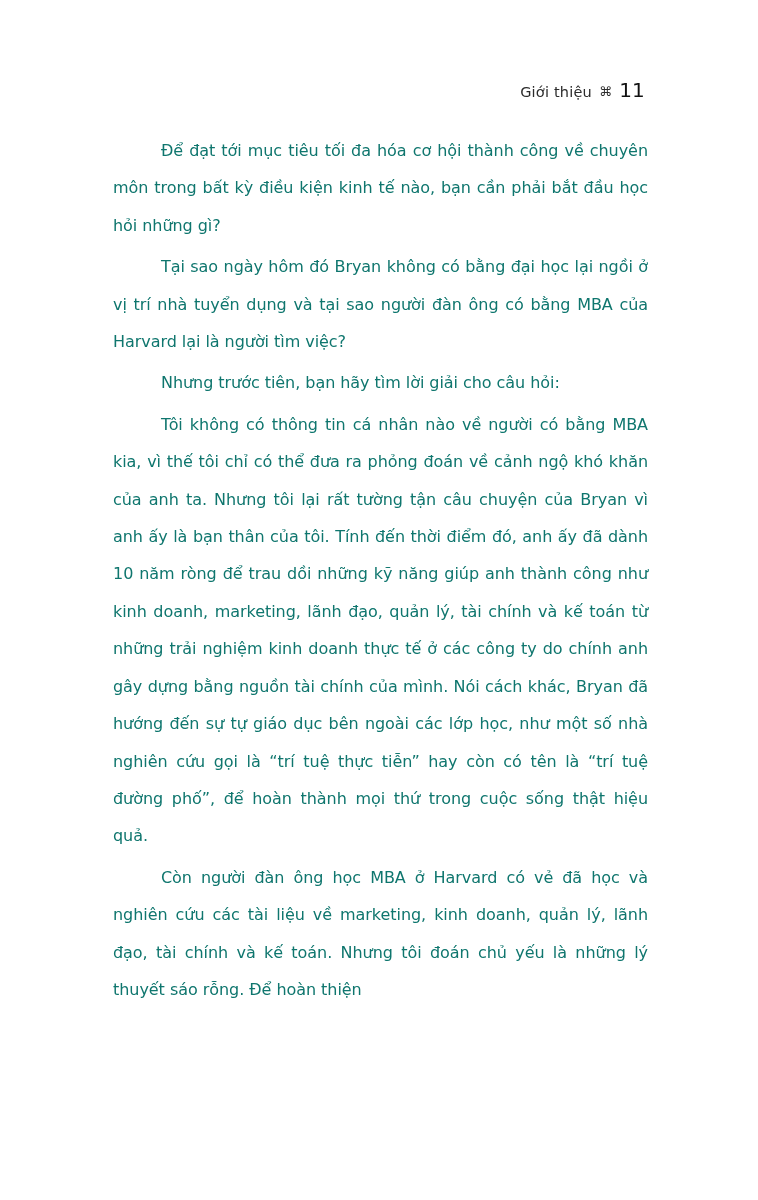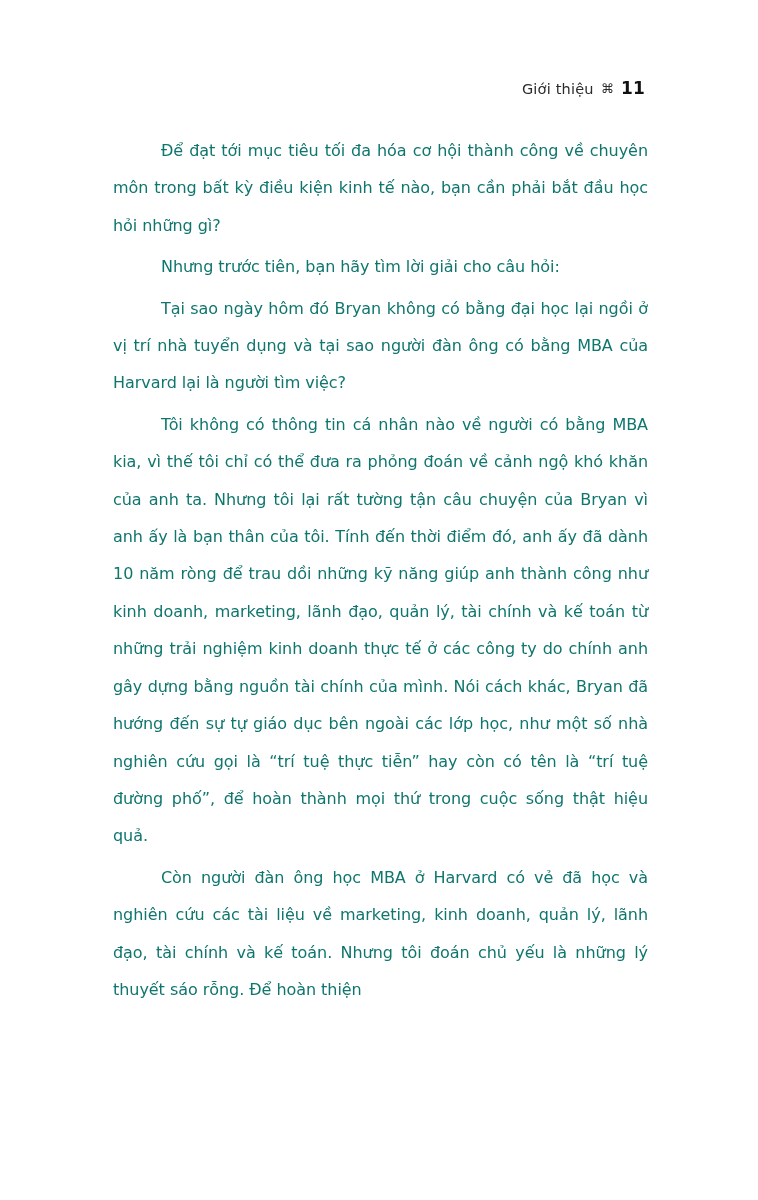--- a/index.html
+++ b/index.html
@@ -34,22 +34,22 @@
   .header .chapter-label {
     font-size: 14.5px;
     font-weight: 400;
   }
   .header .ornament {
     font-size: 13px;
     color: #2b2b2b;
     transform: translateY(-1px);
   }
   .header .page-number {
-    font-size: 17px;
-    font-weight: 700;
+    font-size: 20px;
+    font-weight: 400;
     color: #111111;
   }
   .body-text {
     position: absolute;
     top: 132px;
     left: 113px;
     width: 535px;
   }
   .body-text p {
     margin: 0 0 4px 0;
@@ -73,19 +73,19 @@
 <div class="page">
 
   <div class="header">
     <span class="chapter-label">Giới thiệu</span>
     <span class="ornament">⌘</span>
     <span class="page-number">11</span>
   </div>
 
   <div class="body-text">
     <p>Để đạt tới mục tiêu tối đa hóa cơ hội thành công về chuyên môn trong bất kỳ điều kiện kinh tế nào, bạn cần phải bắt đầu học hỏi những gì?</p>
+    <p>Tại sao ngày hôm đó Bryan không có bằng đại học lại ngồi ở vị trí nhà tuyển dụng và tại sao người đàn ông có bằng MBA của Harvard lại là người tìm việc?</p>
     <p>Nhưng trước tiên, bạn hãy tìm lời giải cho câu hỏi:</p>
-    <p>Tại sao ngày hôm đó Bryan không có bằng đại học lại ngồi ở vị trí nhà tuyển dụng và tại sao người đàn ông có bằng MBA của Harvard lại là người tìm việc?</p>
     <p>Tôi không có thông tin cá nhân nào về người có bằng MBA kia, vì thế tôi chỉ có thể đưa ra phỏng đoán về cảnh ngộ khó khăn của anh ta. Nhưng tôi lại rất tường tận câu chuyện của Bryan vì anh ấy là bạn thân của tôi. Tính đến thời điểm đó, anh ấy đã dành 10 năm ròng để trau dồi những kỹ năng giúp anh thành công như kinh doanh, marketing, lãnh đạo, quản lý, tài chính và kế toán từ những trải nghiệm kinh doanh thực tế ở các công ty do chính anh gây dựng bằng nguồn tài chính của mình. Nói cách khác, Bryan đã hướng đến sự tự giáo dục bên ngoài các lớp học, như một số nhà nghiên cứu gọi là “trí tuệ thực tiễn” hay còn có tên là “trí tuệ đường phố”, để hoàn thành mọi thứ trong cuộc sống thật hiệu quả.</p>
     <p>Còn người đàn ông học MBA ở Harvard có vẻ đã học và nghiên cứu các tài liệu về marketing, kinh doanh, quản lý, lãnh đạo, tài chính và kế toán. Nhưng tôi đoán chủ yếu là những lý thuyết sáo rỗng. Để hoàn thiện</p>
   </div>
 
 </div>
 
 </body></html>

